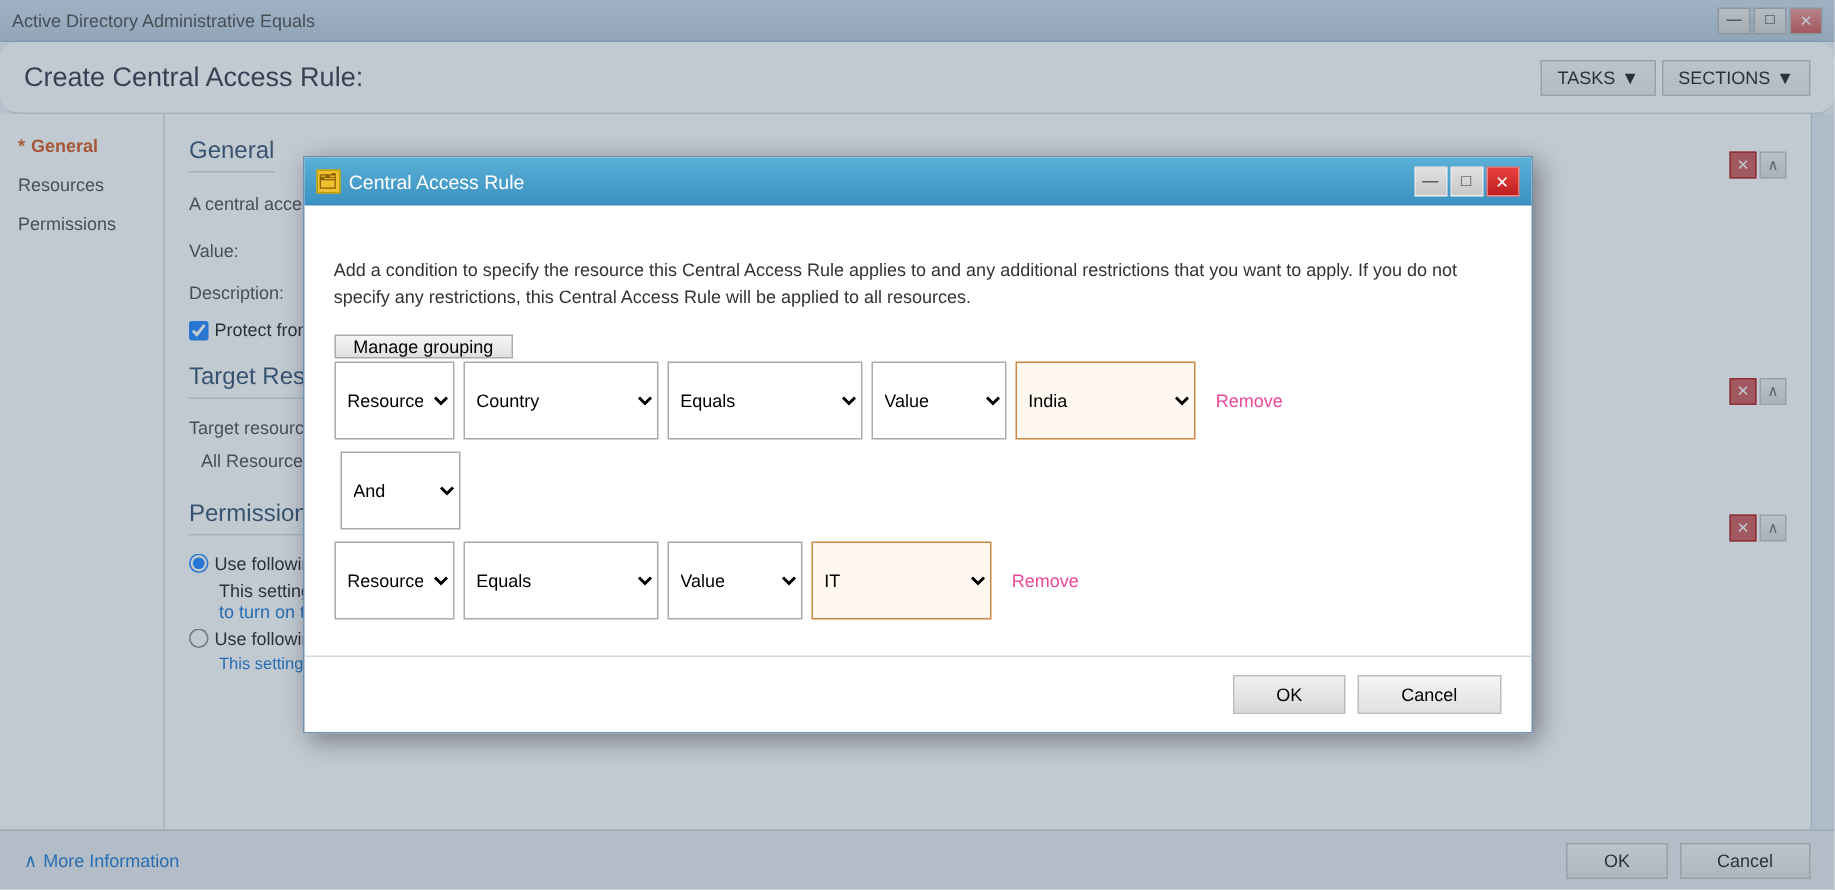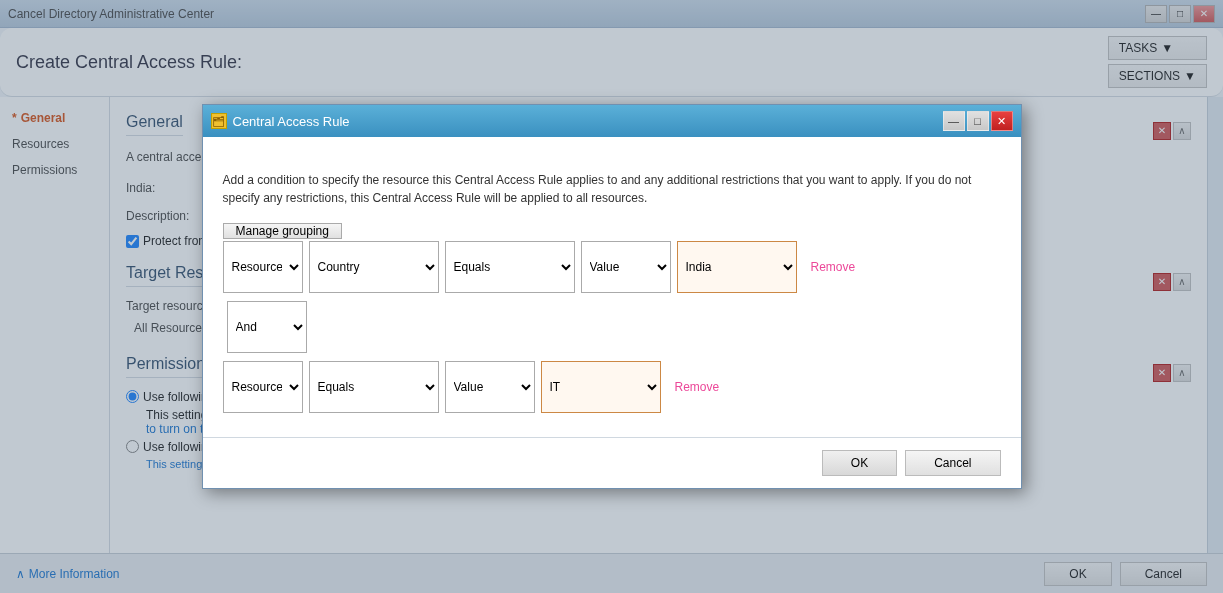--- a/index.html
+++ b/index.html
@@ -64,21 +64,20 @@
       border-radius: 12px;
     }
     .window-title {
       font-size: 18px;
       font-weight: 300;
       color: #1a1a2e;
     }
     .header-buttons {
       display: flex;
       gap: 4px;
-      flex-direction: column;
     }
     .header-btn {
       background: linear-gradient(to bottom, #f5f5f5, #e8e8e8);
       border: 1px solid #bbb;
       padding: 4px 10px;
       font-size: 12px;
       cursor: pointer;
       display: flex;
       align-items: center;
       gap: 4px;
@@ -409,21 +408,21 @@
       border: 1px solid #bbb;
       padding: 3px 12px;
       font-size: 12px;
       cursor: pointer;
     }
   </style>
 </head>
 <body>
 
 <div class="title-bar">
-  <span class="title-bar-left">Cancel Directory Administrative Center</span>
+  <span class="title-bar-left">Active Directory Administrative Equals</span>
   <div class="title-bar-controls">
     <div class="tb-btn">—</div>
     <div class="tb-btn">□</div>
     <div class="tb-btn close">✕</div>
   </div>
 </div>
 
 <div class="main-window">
 
   <div class="window-header">
@@ -461,21 +460,21 @@
         <h2 class="section-title">General</h2>
         <div class="section-controls">
           <div class="section-ctrl-btn red">✕</div>
           <div class="section-ctrl-btn">∧</div>
         </div>
       </div>
       <p class="description-text">
         A central access rule def<span style="color:#666">ines the access condition for a set of resources, such as a folde</span>
       </p>
       <div class="form-row">
-        <span class="form-label">India:</span>
+        <span class="form-label">Value:</span>
         <input class="form-input" type="text" style="">
       </div>
       <div class="form-row">
         <span class="form-label">Description:</span>
         <input class="form-input" type="text" style="">
       </div>
       <div class="checkbox-row">
         <input type="checkbox" checked="" style="">
         <span>Protect from accide</span>
       </div>

